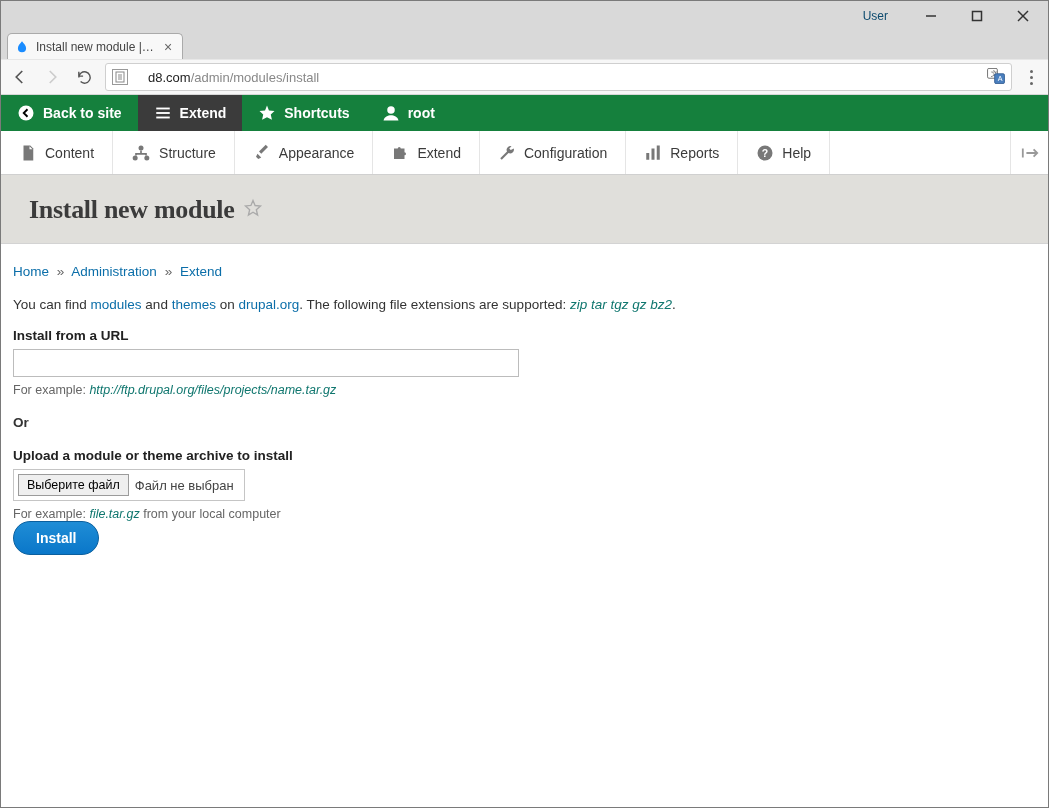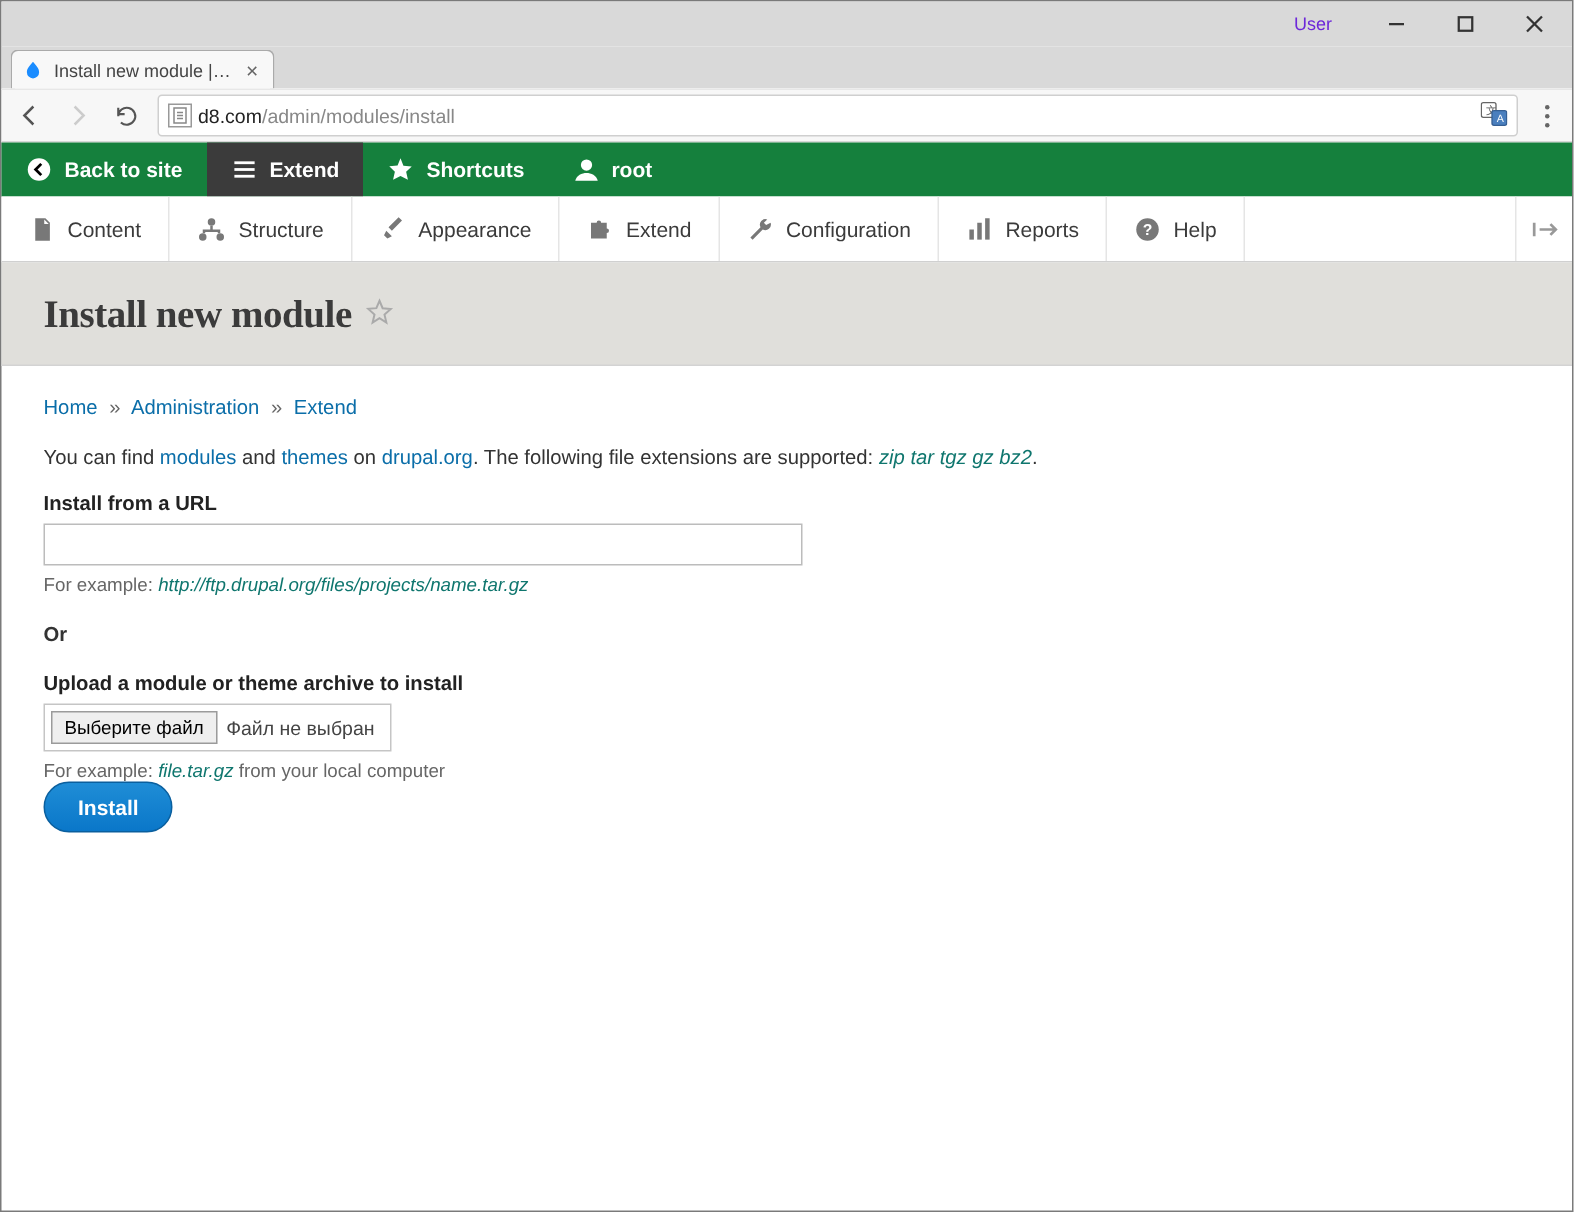--- a/index.html
+++ b/index.html
@@ -2,35 +2,35 @@
 <html><head>
 <meta charset="utf-8">
 <style>
   * { box-sizing: border-box; }
   html, body { margin:0; padding:0; font-family: "Segoe UI", Arial, sans-serif; font-size:13px; }
   body { background:#fff; }
 
   
   .window { width:1049px; height:808px; border:1px solid #7a7a7a; background:#fff; display:flex; flex-direction:column; position:relative;}
   .titlebar { height:30px; background:#d9d9d9; display:flex; align-items:center; justify-content:flex-end; padding-right:2px;}
-  .titlebar .user-label { color:#6d28d9; font-size:12px; margin-right:20px;}
+  .titlebar .user-label { color:#0c4a6e; font-size:12px; margin-right:20px;}
   .win-btn { width:46px; height:30px; display:flex; align-items:center; justify-content:center; }
   .win-btn svg { display:block; }
 
   
   .tabstrip { height:28px; background:#d9d9d9; display:flex; align-items:flex-end; padding:0 6px;}
   .tab { height:26px; background:#f8f8f8; border:1px solid #aaa; border-bottom:none; border-top-left-radius:5px; border-top-right-radius:5px; display:flex; align-items:center; padding:0 8px 0 6px; max-width:190px; gap:6px; position:relative;}
   .favicon { width:16px; height:16px; display:flex; align-items:center; justify-content:center; }
   .tab-title { font-size:12px; color:#444; white-space:nowrap; overflow:hidden; text-overflow:ellipsis; max-width:120px;}
   .tab-close { font-size:14px; color:#666; line-height:1; padding:0 2px;}
 
   .browser-toolbar { height:36px; border-top:1px solid #e7e7e7; border-bottom:1px solid #d7d7d7; background:#f7f7f7; display:flex; align-items:center; padding:0 8px; gap:10px;}
   .nav-btn { width:22px; height:22px; display:flex; align-items:center; justify-content:center; color:#555;}
   .nav-btn.disabled { color:#bbb; }
-  .omnibox { flex:1; height:28px; border:1px solid #cfcfcf; background:#fff; border-radius:3px; display:flex; align-items:center; padding:0 6px; gap:4px;}
+  .omnibox { flex:1; height:28px; border:1px solid #cfcfcf; background:#fff; border-radius:3px; display:flex; align-items:center; padding:0 6px; gap:20px;}
   .omnibox .scheme-icon { width:16px; height:16px; border:1px solid #999; display:flex; align-items:center; justify-content:center; font-size:8px; color:#666;}
   .omnibox .url { font-size:13px; color:#333; }
   .omnibox .url .host { color:#222; }
   .omnibox .url .path { color:#888; }
   .omni-right { display:flex; align-items:center; gap:10px; color:#666;}
   .menu-dots { width:18px; display:flex; flex-direction:column; align-items:center; gap:3px;}
   .menu-dots span { width:3px; height:3px; background:#666; border-radius:50%; }
 
   
   .d-toolbar { height:36px; background:#15803d; color:#fff; display:flex; align-items:stretch; font-size:14px; }
@@ -44,21 +44,21 @@
   .d-menu-item { display:flex; align-items:center; gap:8px; padding:0 18px; border-right:1px solid #e5e5e5; color:#3b3b3b; font-size:14px;}
   .d-menu .collapse { margin-left:auto; border-left:1px solid #e5e5e5; border-right:none; width:38px; justify-content:center;}
   .dm-icon { color:#777; display:flex; }
 
   
   .title-region { background:#e0dfdb; padding:20px 28px 18px; border-bottom:1px solid #d3d3d3;}
   .title-region h1 { margin:0; font-size:26px; font-weight:700; color:#3b3b3b; font-family: Georgia, "Times New Roman", serif; letter-spacing:-.3px; display:flex; align-items:center; gap:8px;}
   .star-icon { color:#aaa; }
 
   
-  .content { padding:20px 28px; color:#333; font-size:13.5px; flex:1; overflow:auto;}
+  .content { padding:20px 12px; color:#333; font-size:13.5px; flex:1; overflow:auto;}
   .breadcrumbs { margin-bottom:18px; }
   a.link { color:#0b6ea9; text-decoration:none; }
   .bc-sep { color:#666; padding:0 4px;}
   .info { margin-bottom:16px; }
   .italic { font-style:italic; color:#0f766e;}
   label.block { display:block; font-weight:700; color:#222; margin:4px 0 6px; font-size:13.5px;}
   input.text { width:506px; height:28px; border:1px solid #bcbcbc; padding:3px 6px; font-size:13px; background:#fff;}
   .hint { color:#666; font-size:12.5px; margin-top:6px; }
   .or { font-weight:700; margin:18px 0; }
   .file-wrap { display:inline-flex; align-items:center; border:1px solid #c5c5c5; overflow:hidden;}

